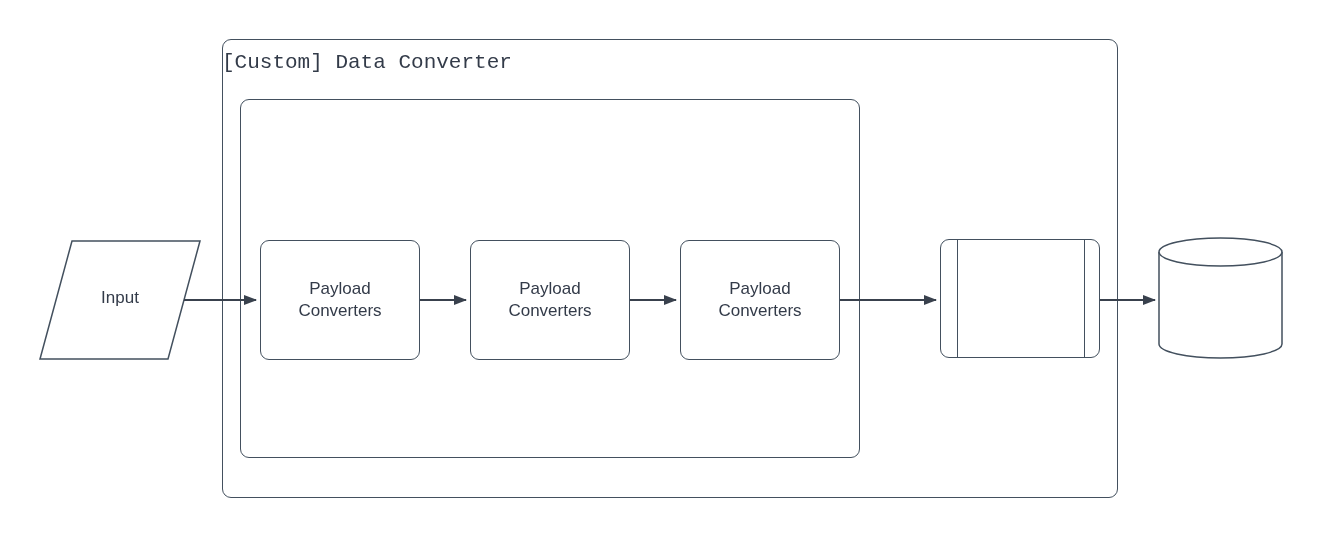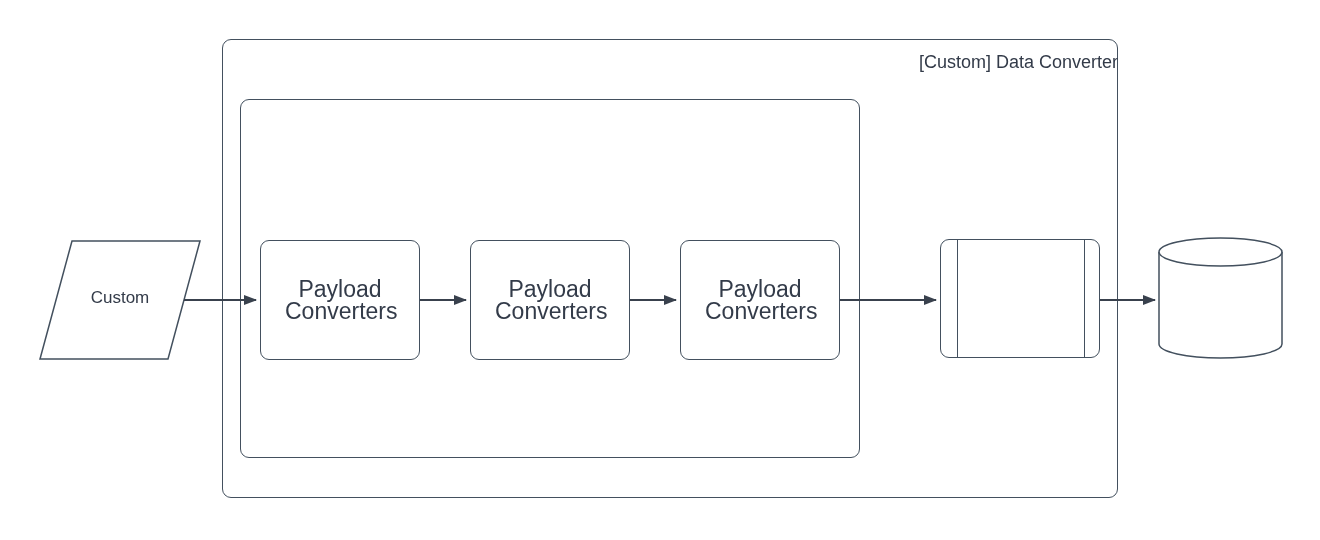--- a/index.html
+++ b/index.html
@@ -25,36 +25,37 @@
   .container {
     position: absolute;
     border: 1.5px solid var(--shape-stroke);
     border-radius: 9px;
     background: transparent;
   }
   .container-title {
     position: absolute;
     left: 0;
     width: 100%;
-    text-align: right;
-    font-size: 18px;
+    text-align: left;
+    font-size: 21px;
     line-height: 21px;
     color: var(--text-color);
     white-space: nowrap;
+    font-family: Liberation Mono, monospace;
   }
   .node {
     position: absolute;
     border: 1.5px solid var(--shape-stroke);
     border-radius: 9px;
     background: var(--shape-fill);
     display: flex;
     align-items: center;
     justify-content: center;
     text-align: center;
-    font-size: 23px;
+    font-size: 17px;
     line-height: 22px;
     color: var(--text-color);
   }
   .node .node-label { display: block; width: 110px; }
   .codec-bar {
     position: absolute;
     top: 0;
     height: 100%;
     width: 0;
     border-left: 1px solid var(--shape-stroke);
@@ -123,15 +124,15 @@
     <path class="shape" d="M1159,252 L1159,344 A61.5,14 0 0 0 1282,344 L1282,252"></path>
     <ellipse class="shape" cx="1220.5" cy="252" rx="61.5" ry="14"></ellipse>
 
     <line class="arrow-line" x1="184" y1="300" x2="256" y2="300" marker-end="url(#arrow)"></line>
     <line class="arrow-line" x1="420" y1="300" x2="466" y2="300" marker-end="url(#arrow)"></line>
     <line class="arrow-line" x1="630" y1="300" x2="676" y2="300" marker-end="url(#arrow)"></line>
     <line class="arrow-line" x1="840" y1="300" x2="936" y2="300" marker-end="url(#arrow)"></line>
     <line class="arrow-line" x1="1100" y1="300" x2="1155" y2="300" marker-end="url(#arrow)"></line>
   </svg>
 
-  <div class="float-label" style="left:60px; top:287px; width:120px;">Custom</div>
+  <div class="float-label" style="left:60px; top:287px; width:120px;">Input</div>
 
 </div>
 
 </body></html>

